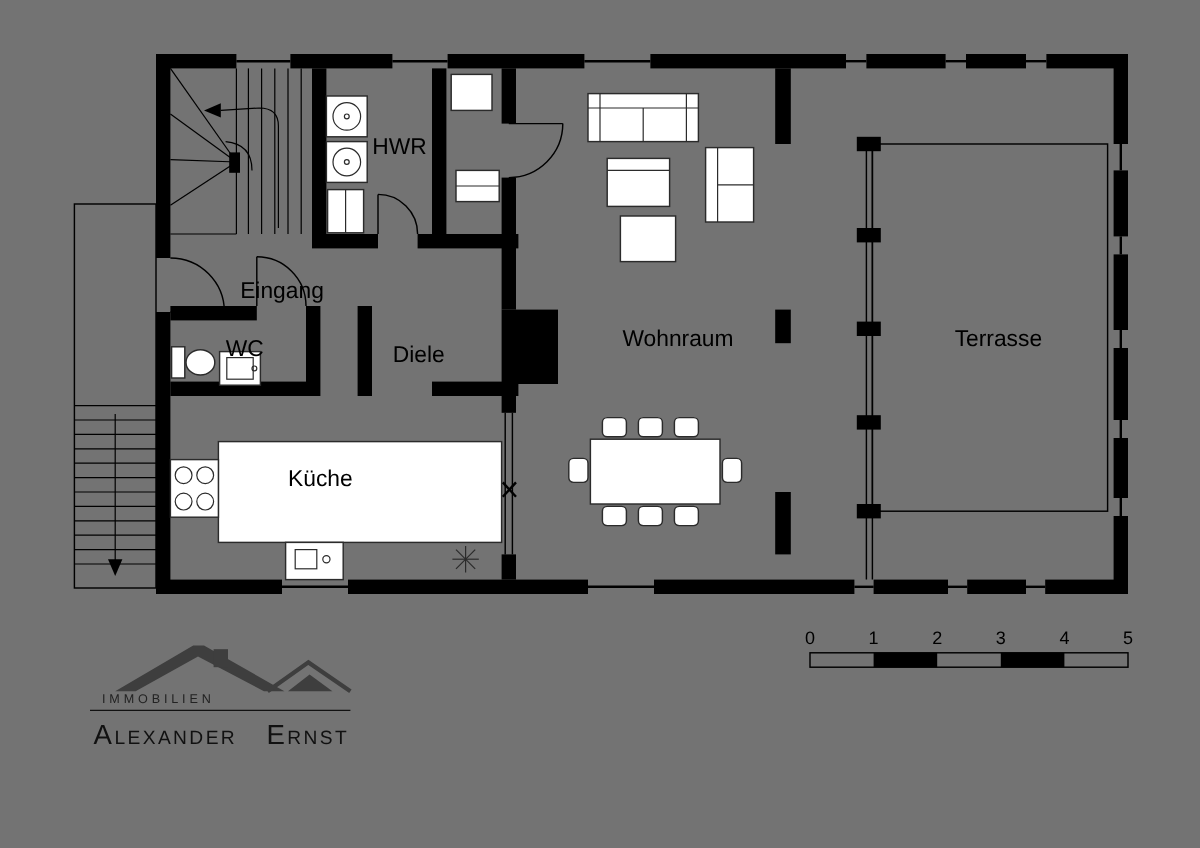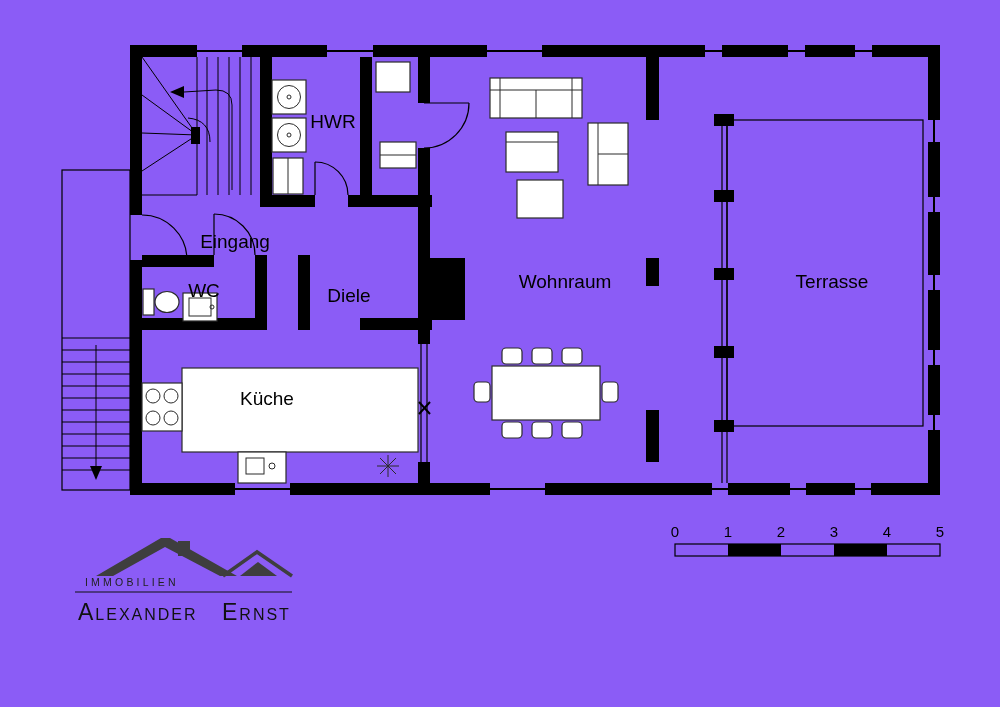--- a/index.html
+++ b/index.html
@@ -1,16 +1,16 @@
 <!DOCTYPE html>
 <html><head>
 <meta charset="utf-8">
 <style>
   html,body{margin:0;padding:0;background:#ffffff;}
-  .page{position:relative;width:1000px;height:707px;background:#8b5cf6;overflow:hidden;
+  .page{position:relative;width:1000px;height:707px;background:#737373;overflow:hidden;
         font-family:"Liberation Sans", sans-serif;text-align:right;}
   svg{display:block;}
   .wall{fill:#000;stroke:none;}
   .thin{stroke:#000;stroke-width:1.2;fill:none;}
   .glass{stroke:#000;stroke-width:2;fill:none;}
   .furn{stroke:#2b2b2b;stroke-width:1.2;fill:#ffffff;}
   .furnline{stroke:#2b2b2b;stroke-width:1;fill:none;}
   .tread{stroke:#000;stroke-width:1;fill:none;}
   .door{stroke:#000;stroke-width:1.2;fill:none;}
   .label{font:19px "Liberation Sans", sans-serif;fill:#000;text-anchor:middle;}

